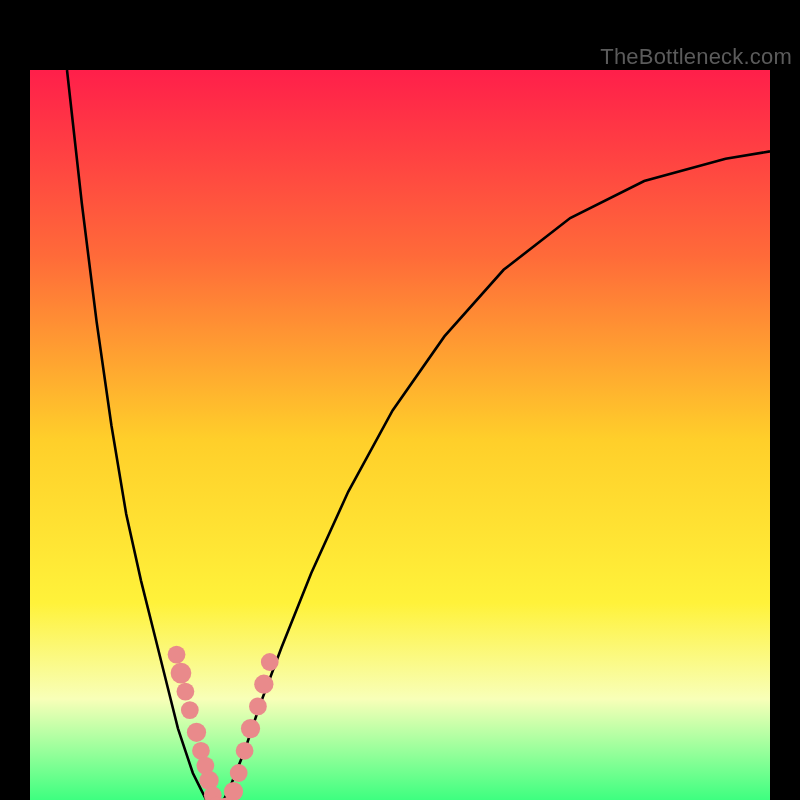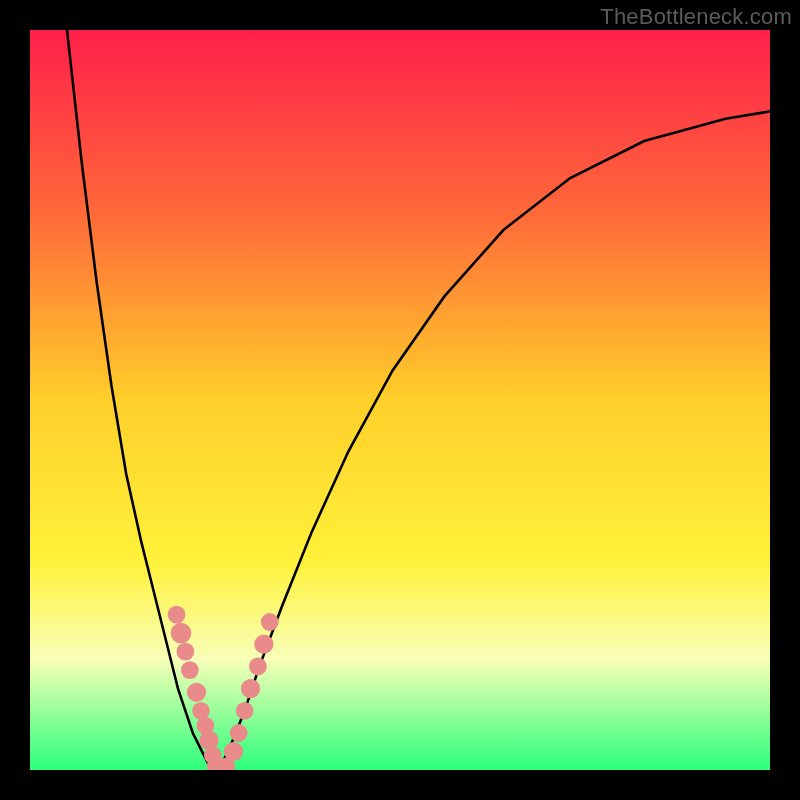--- a/index.html
+++ b/index.html
@@ -8,20 +8,21 @@
     width: 800px;
     height: 800px;
     overflow: hidden;
     background: #000;
     font-family: Arial, Helvetica, sans-serif;
   }
   .frame {
     position: absolute;
     inset: 0;
     background: #000;
+    margin-top: 40px;
   }
   .plot-area {
     position: absolute;
     left: 30px;
     top: 30px;
     width: 740px;
     height: 740px;
     background: linear-gradient(
       to bottom,
       var(--c-top)    0%,

